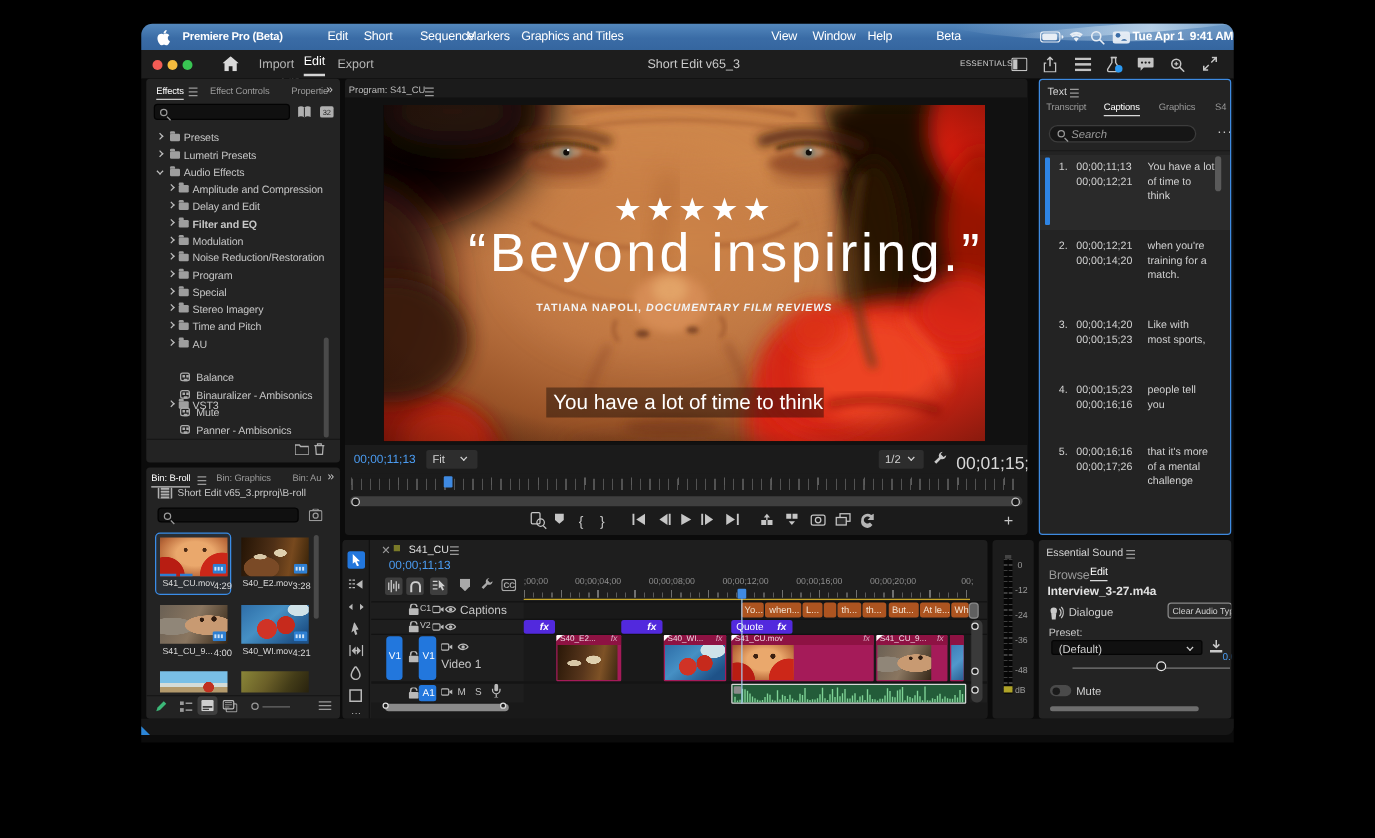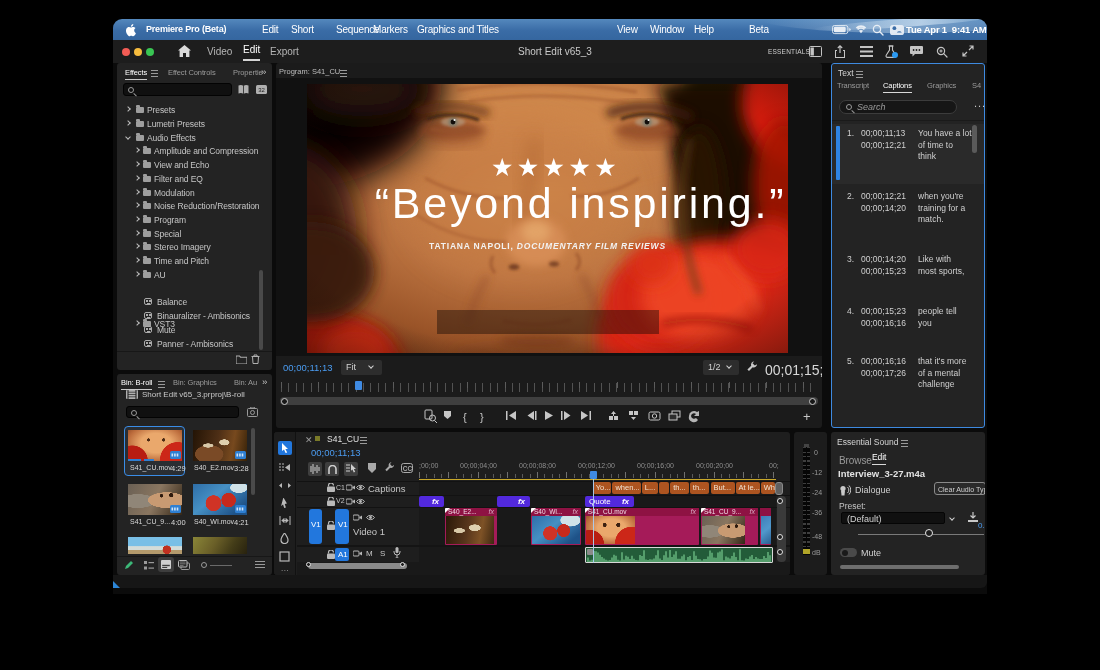--- a/index.html
+++ b/index.html
@@ -76,21 +76,21 @@
   <span class="a tx" style="left:793px;font-size:9.5px;font-weight:bold;">Tue Apr 1&nbsp;&nbsp;9:41 AM</span>
 </div>
 
 <div class="a" id="titlebar" style="left:0;top:21px;width:874px;height:23px;background:#1d1d1d;color:#b5b5b5;font-size:10px;line-height:23px;">
   <span class="a" style="left:9px;top:8px;width:8px;height:8px;border-radius:50%;background:#f25c55;"></span>
   <span class="a" style="left:21px;top:8px;width:8px;height:8px;border-radius:50%;background:#f6bc3e;"></span>
   <span class="a" style="left:33px;top:8px;width:8px;height:8px;border-radius:50%;background:#39c553;"></span>
   <svg class="a" style="left:65px;top:5px;" width="13" height="12" viewBox="0 0 13 12">
         <path d="M6.5 0 0 5.5h1.6V12h3.4V8h3v4h3.4V5.5H13z" fill="#d9d9d9"></path>
       </svg>
-  <span class="a tx" style="left:94px;">Video</span>
+  <span class="a tx" style="left:94px;">Import</span>
   <span class="a tx" style="left:130px;color:#fff;border-bottom:2px solid #d4d4d4;line-height:20px;height:21px;">Edit</span>
   <span class="a tx" style="left:157px;">Export</span>
   <span class="a tx" style="left:405px;color:#c9c9c9;">Short Edit v65_3</span>
   <span class="a tx" style="left:655px;color:#cfcfcf;font-size:6.5px;letter-spacing:.2px;">ESSENTIALS</span>
   <svg class="a" style="left:696px;top:6px;" width="13" height="11" viewBox="0 0 13 11">
         <rect x=".5" y=".5" width="12" height="10" rx="1" fill="none" stroke="#c4c4c4"></rect>
         <rect x="1.5" y="1.5" width="3.4" height="8" fill="#c4c4c4"></rect>
       </svg>
   <svg class="a" style="left:721px;top:5px;" width="12" height="13" viewBox="0 0 12 13">
         <path d="M6 0 3.4 2.6l.8.8L5.4 2.2V8h1.2V2.2l1.2 1.2.8-.8z" fill="#c4c4c4"></path>
@@ -160,23 +160,23 @@
           <span class="tt" style="left:30px;">Audio Effects</span>
         </div>
     <div class="trow" style="top:45px;">
           <i class="ch" style="left:18px;"></i>
           <i class="fo" style="left:26px;"></i>
           <span class="tt" style="left:37px;">Amplitude and Compression</span>
         </div>
     <div class="trow" style="top:59px;">
           <i class="ch" style="left:18px;"></i>
           <i class="fo" style="left:26px;"></i>
-          <span class="tt" style="left:37px;">View and Echo</span>
-        </div>
-    <div class="trow" style="top:73px;">
+          <span class="tt" style="left:37px;">Delay and Edit</span>
+        </div>
+    <div class="trow" style="top:73px;font-weight:bold;">
           <i class="ch" style="left:18px;"></i>
           <i class="fo" style="left:26px;"></i>
           <span class="tt" style="left:37px;">Filter and EQ</span>
         </div>
     <div class="trow" style="top:87px;">
           <i class="ch" style="left:18px;"></i>
           <i class="fo" style="left:26px;"></i>
           <span class="tt" style="left:37px;">Modulation</span>
         </div>
     <div class="trow" style="top:100px;">
@@ -445,20 +445,21 @@
       <path d="M196 237 Q230 245 264 236" stroke="#9c5028" stroke-width="3.5" fill="none" filter="url(#b2)" opacity=".6"></path>
 
       <path d="M382 55 Q366 135 392 210" stroke="#5e3b1e" stroke-width="5" fill="none" filter="url(#b4)" opacity=".9"></path>
       <path d="M414 170 Q442 195 452 228" stroke="#f2572f" stroke-width="4" fill="none" filter="url(#b4)" opacity=".75"></path>
       <rect width="481" height="269" fill="url(#vig)"></rect>
     </svg>
     <div class="a tx" style="left:8px;top:69px;width:481px;text-align:center;color:#fff;font-size:25px;letter-spacing:3.4px;">★★★★★</div>
     <div class="a tx" style="left:0;top:157px;width:481px;text-align:center;color:#f2f2f2;font-size:8.5px;font-weight:bold;letter-spacing:0.8px;">TATIANA NAPOLI, <i>DOCUMENTARY FILM REVIEWS</i></div>
     <div class="a tx" style="left:33px;top:95px;width:481px;text-align:center;color:#fff;font-size:43px;letter-spacing:2.8px;">“Beyond inspiring.”</div>
     <div class="a" style="left:130px;top:226px;width:222px;height:24px;background:rgba(15,8,5,.42);"></div>
+    <div class="a tx" style="left:3px;top:229px;width:481px;text-align:center;color:#fff;font-size:16.5px;">You have a lot of time to think</div>
   </div>
   <span class="a tx" style="left:7px;top:299px;font-size:9.5px;color:#4b9cf1;">00;00;11;13</span>
   <div class="a" style="left:65px;top:297px;width:41px;height:15px;background:#2d2d2d;border-radius:2px;">
     <span class="a tx" style="left:5px;top:2px;font-size:9px;color:#d2d2d2;">Fit</span>
     <i class="ch chd" style="left:28px;top:4px;border-color:#d2d2d2;"></i>
   </div>
   <div class="a" style="left:427px;top:297px;width:36px;height:15px;background:#2d2d2d;border-radius:2px;">
     <span class="a tx" style="left:5px;top:2px;font-size:9px;color:#d2d2d2;">1/2</span>
     <i class="ch chd" style="left:24px;top:4px;border-color:#d2d2d2;"></i>
   </div>
@@ -818,21 +819,21 @@
   <svg class="a" style="left:8px;top:53px;" width="12" height="11" viewBox="0 0 12 11">
         <circle cx="4" cy="3.5" r="2.6" fill="#c9c9c9"></circle>
         <path d="M2 5.5h4l-.5 5h-3z" fill="#c9c9c9"></path>
         <path d="M8.5 2a4 4 0 0 1 0 6M10 .5a6.5 6.5 0 0 1 0 9" stroke="#c9c9c9" fill="none" stroke-width="1"></path>
       </svg>
   <span class="a tx" style="left:24px;top:53px;font-size:9px;color:#d0d0d0;">Dialogue</span>
   <div class="a" style="left:103px;top:50px;width:52px;height:13px;border:1px solid #8a8a8a;border-radius:3px;background:#2a2a2a;">
     <span class="a tx" style="left:3px;top:2.5px;font-size:7px;color:#d0d0d0;">Clear Audio Typ</span>
   </div>
   <span class="a tx" style="left:8px;top:69px;font-size:8.5px;color:#c6c6c6;">Preset:</span>
-  <div class="a" style="left:10px;top:80px;width:104px;height:12px;background:#101010;border:1px solid #050505;border-radius:2px;">
+  <div class="a" style="left:10px;top:80px;width:121px;height:12px;background:#101010;border:1px solid #050505;border-radius:2px;">
     <span class="a tx" style="left:5px;top:0.5px;font-size:9px;color:#d0d0d0;">(Default)</span>
     <i class="ch chd" style="left:108px;top:2.5px;border-color:#d2d2d2;"></i>
   </div>
   <svg class="a" style="left:137px;top:80px;" width="10" height="11" viewBox="0 0 10 11">
         <path d="M5 0v6M2.5 3.5 5 6l2.5-2.5" stroke="#c9c9c9" stroke-width="1.2" fill="none"></path>
         <path d="M0 8h10v2H0z" fill="#c9c9c9"></path>
       </svg>
   <span class="a tx" style="left:147px;top:89px;font-size:8px;color:#4b9cf1;">0.0</span>
   <div class="a" style="left:27px;top:101.5px;width:126px;height:1.4px;background:#7a7a7a;"></div>
   <span class="a" style="left:94px;top:97px;width:8px;height:8px;border-radius:50%;background:#1d1d1d;border:1.6px solid #e8e8e8;"></span>

